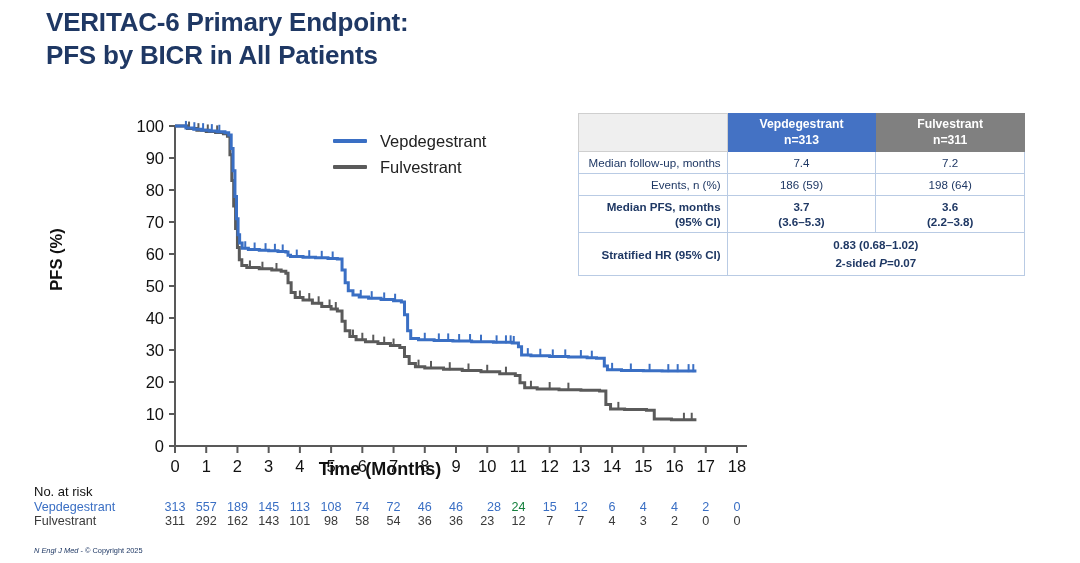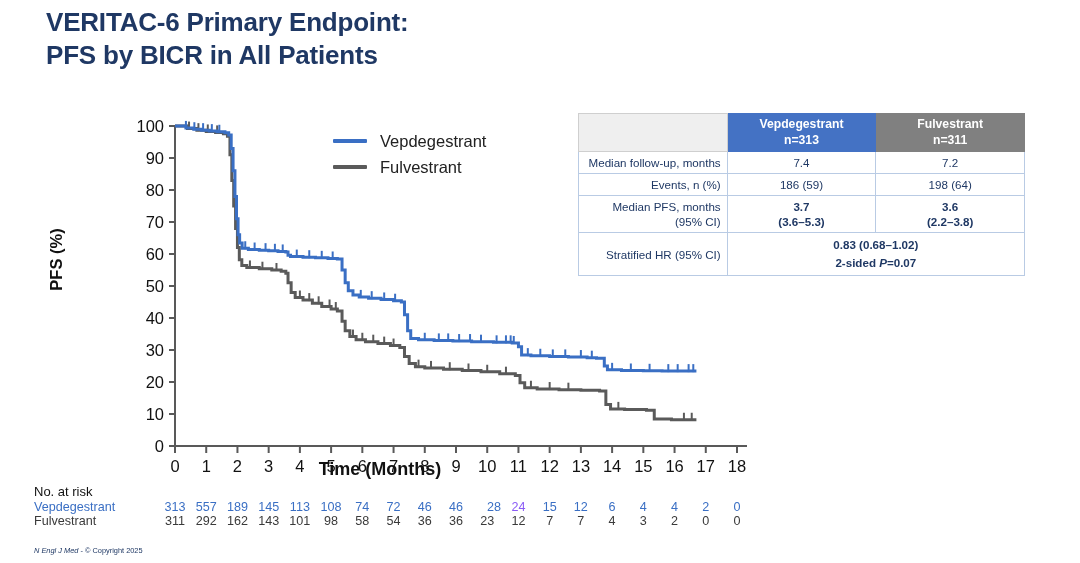--- a/index.html
+++ b/index.html
@@ -38,21 +38,21 @@
   .sumtable .blank-head{background:#efefef;border-color:#cfcfcf;}
   .sumtable .h-vep{
     background:#4472C4;color:#fff;font-weight:bold;text-align:center;
     font-size:12.2px;line-height:1.28;border-color:#4472C4;
   }
   .sumtable .h-ful{
     background:#808080;color:#fff;font-weight:bold;text-align:center;
     font-size:12.2px;line-height:1.28;border-color:#808080;
   }
   .sumtable .rlabel{text-align:right;white-space:pre-line;line-height:1.3;}
-  .sumtable .rlabel.b{font-weight:normal;}
+  .sumtable .rlabel.b{font-weight:bold;}
   .sumtable .val{text-align:center;white-space:pre-line;line-height:1.3;border-radius:11px;}
   .sumtable .val.b{font-weight:bold;}
   .sumtable .span2{text-align:center;font-weight:bold;line-height:1.55;}
   .sumtable .span2 .p2{font-weight:bold;}
   .sumtable .span2 .ital{font-style:italic;}
 
   
   .xtitle{
     position:absolute;left:0;top:459px;width:760px;text-align:center;
     font-size:18px;font-weight:bold;color:#111;
@@ -287,21 +287,21 @@
       <div class="cell" style="left: 157.222px; top: 0px; color: rgb(58, 111, 196);">557</div>
       <div class="cell" style="left: 188.444px; top: 0px; color: rgb(58, 111, 196);">189</div>
       <div class="cell" style="left: 219.667px; top: 0px; color: rgb(58, 111, 196);">145</div>
       <div class="cell" style="left: 250.889px; top: 0px; color: rgb(58, 111, 196);">113</div>
       <div class="cell" style="left: 282.111px; top: 0px; color: rgb(58, 111, 196);">108</div>
       <div class="cell" style="left: 313.333px; top: 0px; color: rgb(58, 111, 196);">74</div>
       <div class="cell" style="left: 344.556px; top: 0px; color: rgb(58, 111, 196);">72</div>
       <div class="cell" style="left: 375.778px; top: 0px; color: rgb(58, 111, 196);">46</div>
       <div class="cell" style="left: 407px; top: 0px; color: rgb(58, 111, 196);">46</div>
       <div class="cell" style="left: 445px; top: 0px; color: rgb(58, 111, 196);">28</div>
-      <div class="cell" style="left: 469.444px; top: 0px; color: #8b5cf6;">24</div>
+      <div class="cell" style="left: 469.444px; top: 0px; color: #15803d;">24</div>
       <div class="cell" style="left: 500.667px; top: 0px; color: rgb(58, 111, 196);">15</div>
       <div class="cell" style="left: 531.889px; top: 0px; color: rgb(58, 111, 196);">12</div>
       <div class="cell" style="left: 563.111px; top: 0px; color: rgb(58, 111, 196);">6</div>
       <div class="cell" style="left: 594.333px; top: 0px; color: rgb(58, 111, 196);">4</div>
       <div class="cell" style="left: 625.556px; top: 0px; color: rgb(58, 111, 196);">4</div>
       <div class="cell" style="left: 656.778px; top: 0px; color: rgb(58, 111, 196);">2</div>
       <div class="cell" style="left: 688px; top: 0px; color: rgb(58, 111, 196);">0</div>
       <div class="rowname r2">Fulvestrant</div>
       <div class="cell" style="left: 126px; top: 14px; color: rgb(58, 58, 58);">311</div>
       <div class="cell" style="left: 157.222px; top: 14px; color: rgb(58, 58, 58);">292</div>

